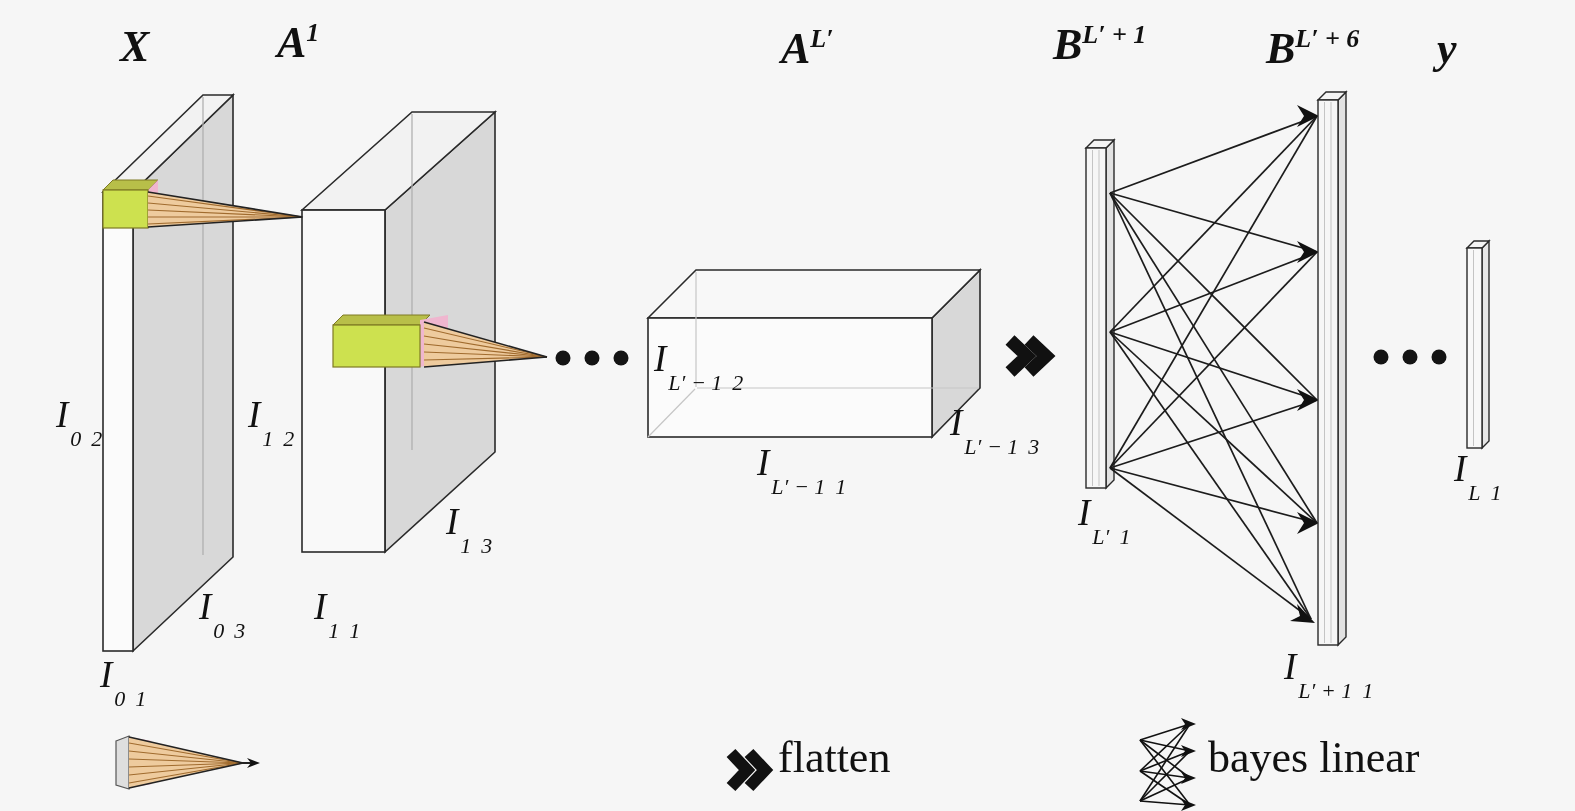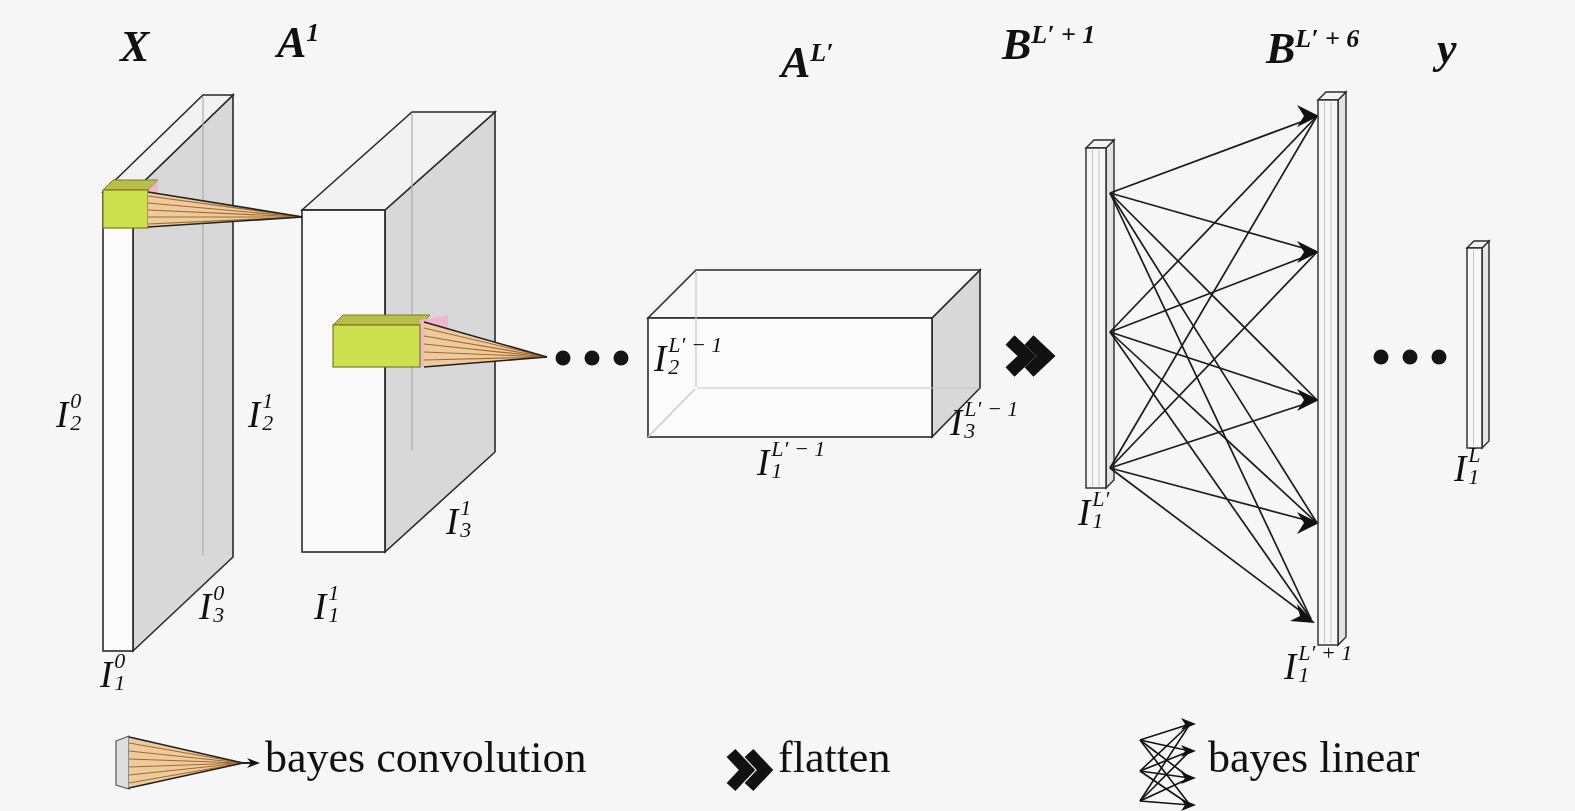--- a/index.html
+++ b/index.html
@@ -5,21 +5,21 @@
   html,body{margin:0;padding:0;}
   body{background:#f6f6f6;font-family:"Liberation Serif",serif;}
   #stage{position:relative;width:1575px;height:811px;background:#f6f6f6;overflow:hidden;}
   #stage svg{position:absolute;left:0;top:0;}
   .title{position:absolute;font-family:"Liberation Serif",serif;font-weight:bold;font-style:italic;
          font-size:44px;line-height:1;color:#111;white-space:nowrap;}
   .tsup{font-size:26px;font-weight:bold;}
   .mlab{position:absolute;font-family:"Liberation Serif",serif;font-style:italic;color:#111;
         display:flex;align-items:flex-start;white-space:nowrap;}
   .mbase{font-size:37px;line-height:1;}
-  .mss{display:inline-flex;flex-direction:column;margin-left:2px;transform:translateY(-6px);gap:1px;}
+  .mss{display:inline-flex;flex-direction:row;margin-left:2px;transform:translateY(-6px);gap:10px;margin-top:38px;}
   .msup,.msub{font-size:22px;line-height:21px;}
   .legend-text{position:absolute;font-family:"Liberation Serif",serif;font-size:44px;line-height:1.1;
         color:#111;white-space:nowrap;}
 </style>
 </head>
 <body>
 
 <div id="stage">
 
 <svg width="1575" height="811" viewBox="0 0 1575 811">
@@ -193,22 +193,22 @@
       <polygon points="1196,724 1181,718 1185,724 1181,730"></polygon>
       <polygon points="1196,751 1181,745 1185,751 1181,757"></polygon>
       <polygon points="1196,778 1181,772 1185,778 1181,784"></polygon>
       <polygon points="1196,805 1181,799 1185,805 1181,811"></polygon>
     </g>
   </g>
 </svg>
 
   <div class="title" style="left:120px;top:24px"><span>X</span><sup class="tsup"></sup></div>
   <div class="title" style="left:277px;top:20px"><span>A</span><sup class="tsup">1</sup></div>
-  <div class="title" style="left:781px;top:40px"><span>A</span><sup class="tsup">L′</sup></div>
-  <div class="title" style="left:1002px;top:22px"><span>B</span><sup class="tsup">L′ + 1</sup></div>
+  <div class="title" style="left:781px;top:26px"><span>A</span><sup class="tsup">L′</sup></div>
+  <div class="title" style="left:1053px;top:22px"><span>B</span><sup class="tsup">L′ + 1</sup></div>
   <div class="title" style="left:1266px;top:26px"><span>B</span><sup class="tsup">L′ + 6</sup></div>
   <div class="title" style="left:1437px;top:26px"><span>y</span><sup class="tsup"></sup></div>
 
   <div class="mlab" style="left:56px;top:396px">
       <span class="mbase">I</span>
       <span class="mss">
         <span class="msup">0</span>
         <span class="msub">2</span>
       </span>
     </div>
@@ -283,17 +283,16 @@
       </span>
     </div>
   <div class="mlab" style="left:1454px;top:450px">
       <span class="mbase">I</span>
       <span class="mss">
         <span class="msup">L</span>
         <span class="msub">1</span>
       </span>
     </div>
 
-  <div class="legend-text" style="left:265px;top:734px">bayes convolution</div>
   <div class="legend-text" style="left:1208px;top:734px">bayes linear</div>
   <div class="legend-text" style="left:778px;top:734px">flatten</div>
 
 </div>
 
 </body></html>

